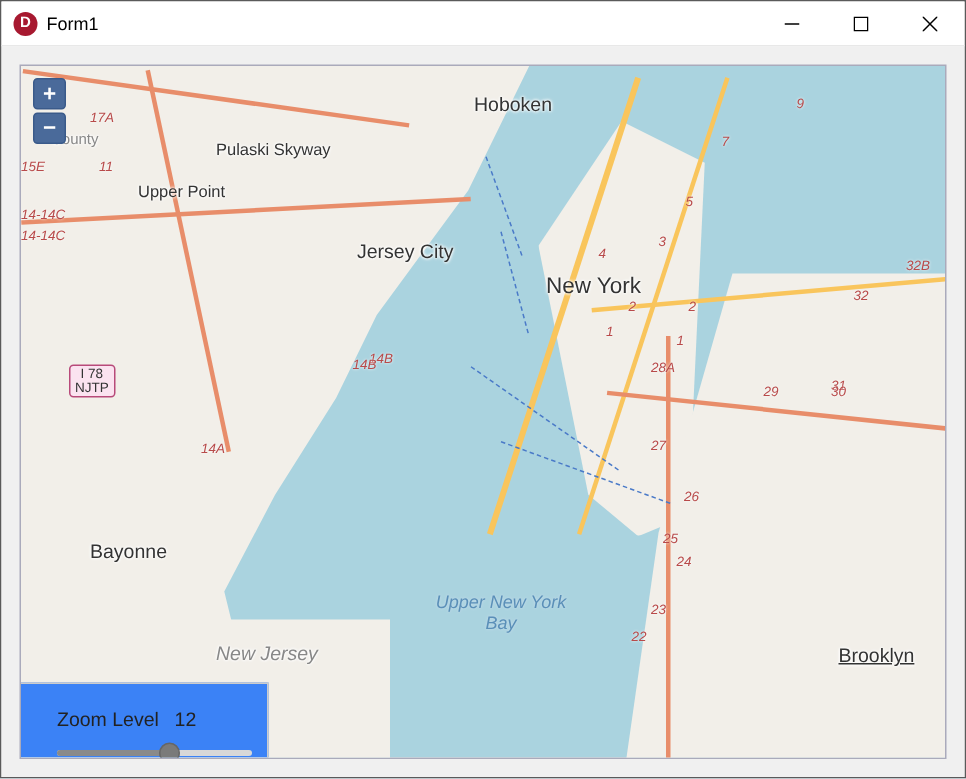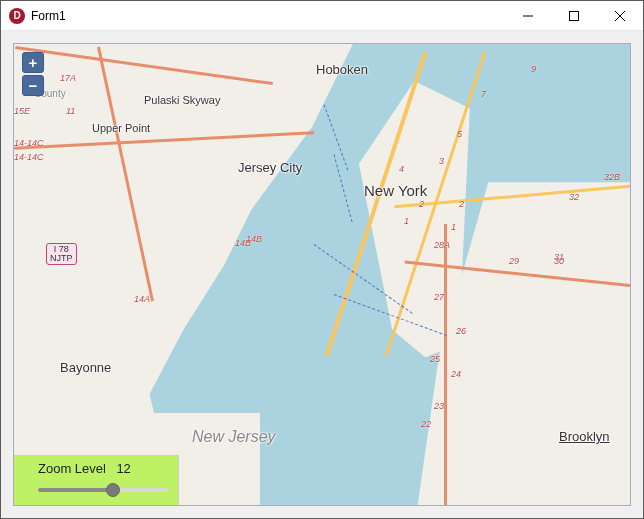--- a/index.html
+++ b/index.html
@@ -116,24 +116,24 @@
     display: flex; align-items: center; justify-content: center;
     font-size: 15px; font-weight: bold;
     margin-bottom: 2px;
     border-radius: 3px;
   }
 
   .zoom-panel {
     position: absolute;
     left: 0; bottom: 0;
     width: 165px; height: 50px;
-    background: #bef264;
+    background: #3b82f6;
     border-top: 1px solid #ccc;
     border-right: 1px solid #ccc;
-    padding: 3px 10px 0 24px;
+    padding: 15px 10px 0 24px;
   }
   .zoom-label { font-size: 13px; color: #222; }
   .slider {
     position: relative;
     margin-top: 4px;
     height: 18px;
   }
   .track {
     position: absolute;
     left: 0; right: 0; top: 7px;
@@ -210,23 +210,24 @@
         <div class="ferry" style="left:300px;top:200px;width:120px;transform:rotate(35deg);"></div>
         <div class="ferry" style="left:320px;top:250px;width:120px;transform:rotate(20deg);"></div>
 
         <div class="place-label" style="left:302px;top:18px;">Hoboken</div>
         <div class="place-label" style="left:130px;top:50px;font-size:11px;line-height:1.1;width:60px;">Pulaski Skyway</div>
         <div class="place-label" style="left:78px;top:78px;font-size:11px;line-height:1.1;width:50px;">Upper Point</div>
         <div class="place-label" style="left:224px;top:116px;">Jersey City</div>
         <div class="place-label" style="left:350px;top:138px;font-size:15px;">New York</div>
         <div class="place-label" style="left:46px;top:316px;">Bayonne</div>
         <div class="place-label" style="left:545px;top:385px;text-decoration:underline;">Brooklyn</div>
-        <div class="place-label" style="left:130px;top:384px;font-size:16px;font-style:italic;color:#888;margin-left:48px;">New Jersey</div>
+        <div class="place-label" style="left:130px;top:384px;font-size:13px;font-style:italic;color:#888;">New Jersey</div>
         <div class="place-label" style="left:20px;top:44px;font-size:10px;color:#888;">County</div>
 
+        <div class="water-label" style="left:275px;top:350px;width:90px;">Upper New York Bay</div>
 
         <div class="shield" style="left:32px;top:199px;white-space:pre;">I 78
 NJTP</div>
 
         <div class="exit-label" style="left:46px;top:14px;margin-top:15px;">17A</div>
         <div class="exit-label" style="left:0px;top:62px;">15E</div>
         <div class="exit-label" style="left:52px;top:62px;">11</div>
         <div class="exit-label" style="left:0px;top:94px;">14-14C</div>
         <div class="exit-label" style="left:0px;top:108px;">14-14C</div>
         <div class="exit-label" style="left:232px;top:190px;">14B</div>
@@ -242,21 +243,21 @@
         <div class="exit-label" style="left:390px;top:172px;">1</div>
         <div class="exit-label" style="left:437px;top:178px;">1</div>
         <div class="exit-label" style="left:590px;top:128px;">32B</div>
         <div class="exit-label" style="left:555px;top:148px;">32</div>
         <div class="exit-label" style="left:540px;top:182px;margin-top:26px;">31</div>
         <div class="exit-label" style="left:540px;top:212px;">30</div>
         <div class="exit-label" style="left:495px;top:212px;">29</div>
         <div class="exit-label" style="left:420px;top:196px;">28A</div>
         <div class="exit-label" style="left:420px;top:248px;">27</div>
         <div class="exit-label" style="left:442px;top:282px;">26</div>
-        <div class="exit-label" style="left:416px;top:310px;">25</div>
+        <div class="exit-label" style="left:428px;top:310px;">25</div>
         <div class="exit-label" style="left:437px;top:325px;">24</div>
         <div class="exit-label" style="left:420px;top:357px;">23</div>
         <div class="exit-label" style="left:407px;top:375px;">22</div>
 
         <div class="zoom-ctrl">
           <div class="zoom-btn">+</div>
           <div class="zoom-btn">−</div>
         </div>
 
         <div class="zoom-panel">

